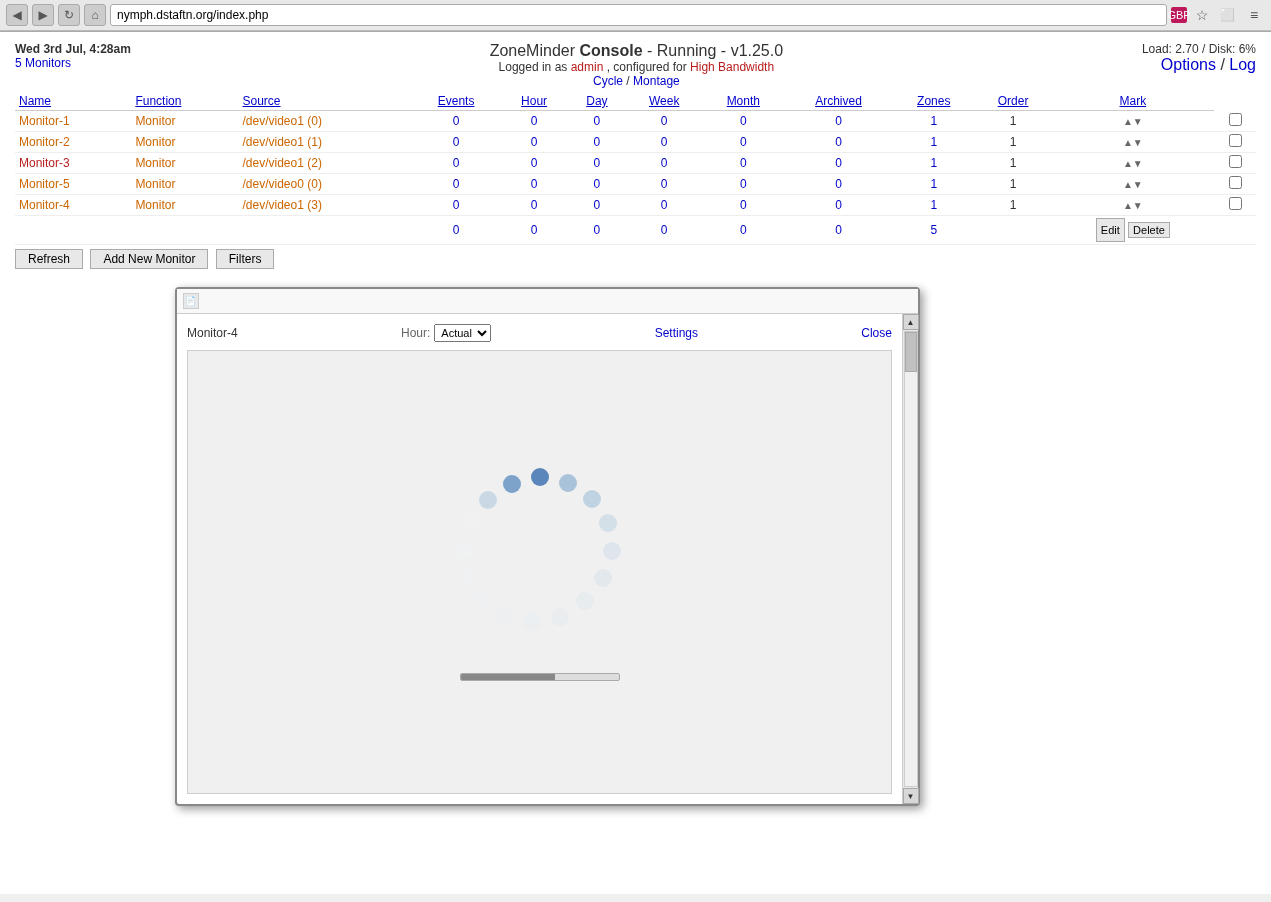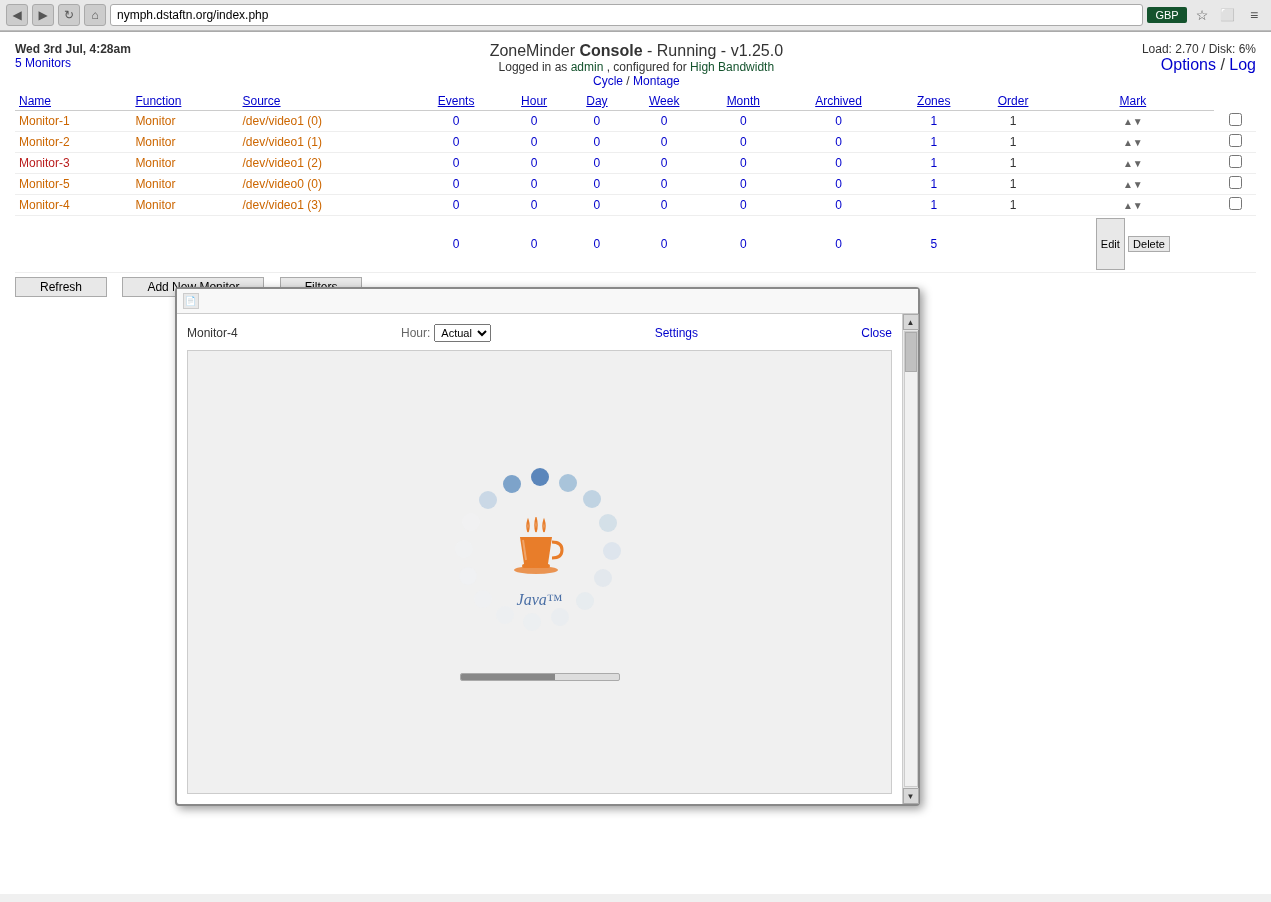--- a/index.html
+++ b/index.html
@@ -79,21 +79,21 @@
     }
     .header-center .app-title {
       font-size: 16px;
       color: #333;
     }
     .header-center .app-title .bold { font-weight: bold; }
     .header-center .logged-in {
       font-size: 12px;
       color: #333;
     }
-    .header-center .logged-in .link { color: #14532d; }
+    .header-center .logged-in .link { color: #b91c1c; }
     .header-right {
       text-align: right;
     }
     .header-right .load-info {
       font-size: 12px;
       color: #333;
     }
     .header-right .nav-links {
       font-size: 16px;
     }
@@ -128,25 +128,25 @@
     
     .arrow-btns { color: #666; font-size: 10px; }
     .arrow-btns span { cursor: pointer; }
 
     
     .bottom-buttons {
       margin-top: 4px;
     }
     .bottom-buttons button {
       font-size: 12px;
-      padding: 2px 24px;
+      padding: 2px 12px;
       background: #e8e8e8;
       border: 1px solid #aaa;
       cursor: pointer;
-      margin-right: 12px;
+      margin-right: 4px;
     }
 
     
     .popup-overlay {
       position: absolute;
       top: 255px;
       left: 175px;
       z-index: 100;
     }
     .popup-window {
@@ -348,21 +348,21 @@
 <body>
 
 <div class="browser-chrome">
   <div class="browser-toolbar">
     <button class="nav-btn">◀</button>
     <button class="nav-btn">▶</button>
     <button class="nav-btn">↻</button>
     <button class="nav-btn">⌂</button>
     <input class="address-bar" type="text" value="nymph.dstaftn.org/index.php" style="">
     <div class="browser-icons">
-      <div class="browser-icon-btn" style="font-size:11px;background:#14532d;color:white;border-radius:2px;width:40px;height:16px;">GBP</div>
+      <div class="browser-icon-btn" style="font-size:11px;background:#be185d;color:white;border-radius:2px;width:16px;height:16px;">GBP</div>
       <div class="browser-icon-btn">☆</div>
       <div class="browser-icon-btn" style="font-size:12px;">⬜</div>
       <div class="browser-icon-btn">≡</div>
     </div>
   </div>
 </div>
 
 <div class="page-content">
 
   <div class="page-header">
@@ -497,21 +497,21 @@
           <td></td>
           <td class="center" style="color:#0000cc;">0</td>
           <td class="center" style="color:#0000cc;">0</td>
           <td class="center" style="color:#0000cc;">0</td>
           <td class="center" style="color:#0000cc;">0</td>
           <td class="center" style="color:#0000cc;">0</td>
           <td class="center" style="color:#0000cc;">0</td>
           <td class="center" style="color:#0000cc;">5</td>
           <td class="center"></td>
           <td class="center">
-      <button style="font-size:11px;padding:19px 4px;background:#e8e8e8;border:1px solid #aaa;cursor:pointer;">Edit</button>
+      <button style="font-size:11px;padding:5px 4px;background:#e8e8e8;border:1px solid #aaa;cursor:pointer;">Edit</button>
       <button style="font-size:11px;padding:1px 4px;background:#e8e8e8;border:1px solid #aaa;cursor:pointer;">Delete</button>
     </td>
           <td></td>
         </tr>
       </tbody>
   </table>
 
   <div class="bottom-buttons">
     <button>Refresh</button>
     <button>Add New Monitor</button>
@@ -560,42 +560,20 @@
                 <circle cx="92" cy="159" r="9" fill="#e4ecf4" opacity="0.32"></circle>
                 <circle cx="65" cy="152" r="9" fill="#e8eff6" opacity="0.30"></circle>
                 <circle cx="43" cy="136" r="9" fill="#ecf2f8" opacity="0.28"></circle>
                 <circle cx="28" cy="113" r="9" fill="#f0f4fa" opacity="0.25"></circle>
                 <circle cx="24" cy="86" r="9" fill="#f2f5fb" opacity="0.23"></circle>
                 <circle cx="31" cy="59" r="9" fill="#f4f6fc" opacity="0.22"></circle>
                 <circle cx="48" cy="37" r="9" fill="#b0c8e0" opacity="0.6"></circle>
                 <circle cx="72" cy="21" r="9" fill="#6090c0" opacity="0.8"></circle>
               </svg>
 
-              <div class="java-icon-wrapper">
-                <svg width="60" height="70" viewBox="0 0 60 70">
-
-                  <g transform="translate(8, 15)">
-
-                    <path d="M10,0 Q8,-6 10,-12 Q12,-6 10,0" stroke="#e87d2a" stroke-width="1.5" fill="none"></path>
-                    <path d="M18,0 Q16,-7 18,-14 Q20,-7 18,0" stroke="#e87d2a" stroke-width="1.5" fill="none"></path>
-                    <path d="M26,0 Q24,-6 26,-12 Q28,-6 26,0" stroke="#e87d2a" stroke-width="1.5" fill="none"></path>
-
-                    <path d="M2,5 L6,32 L30,32 L34,5 Z" fill="#e87d2a"></path>
-
-                    <rect x="4" y="32" width="28" height="4" rx="2" fill="#e87d2a"></rect>
-
-                    <ellipse cx="18" cy="38" rx="22" ry="4" fill="#e87d2a" opacity="0.8"></ellipse>
-
-                    <path d="M34,10 Q44,10 44,18 Q44,26 34,26" stroke="#e87d2a" stroke-width="3" fill="none"></path>
-
-                    <path d="M5,8 L8,28" stroke="rgba(255,255,255,0.3)" stroke-width="2"></path>
-                  </g>
-                </svg>
-                <span class="java-text">Java™</span>
-              </div>
             </div>
 
             <div class="loading-bar-container">
               <div class="loading-bar">
                 <div class="loading-bar-fill"></div>
               </div>
             </div>
           </div>
         </div>
 

